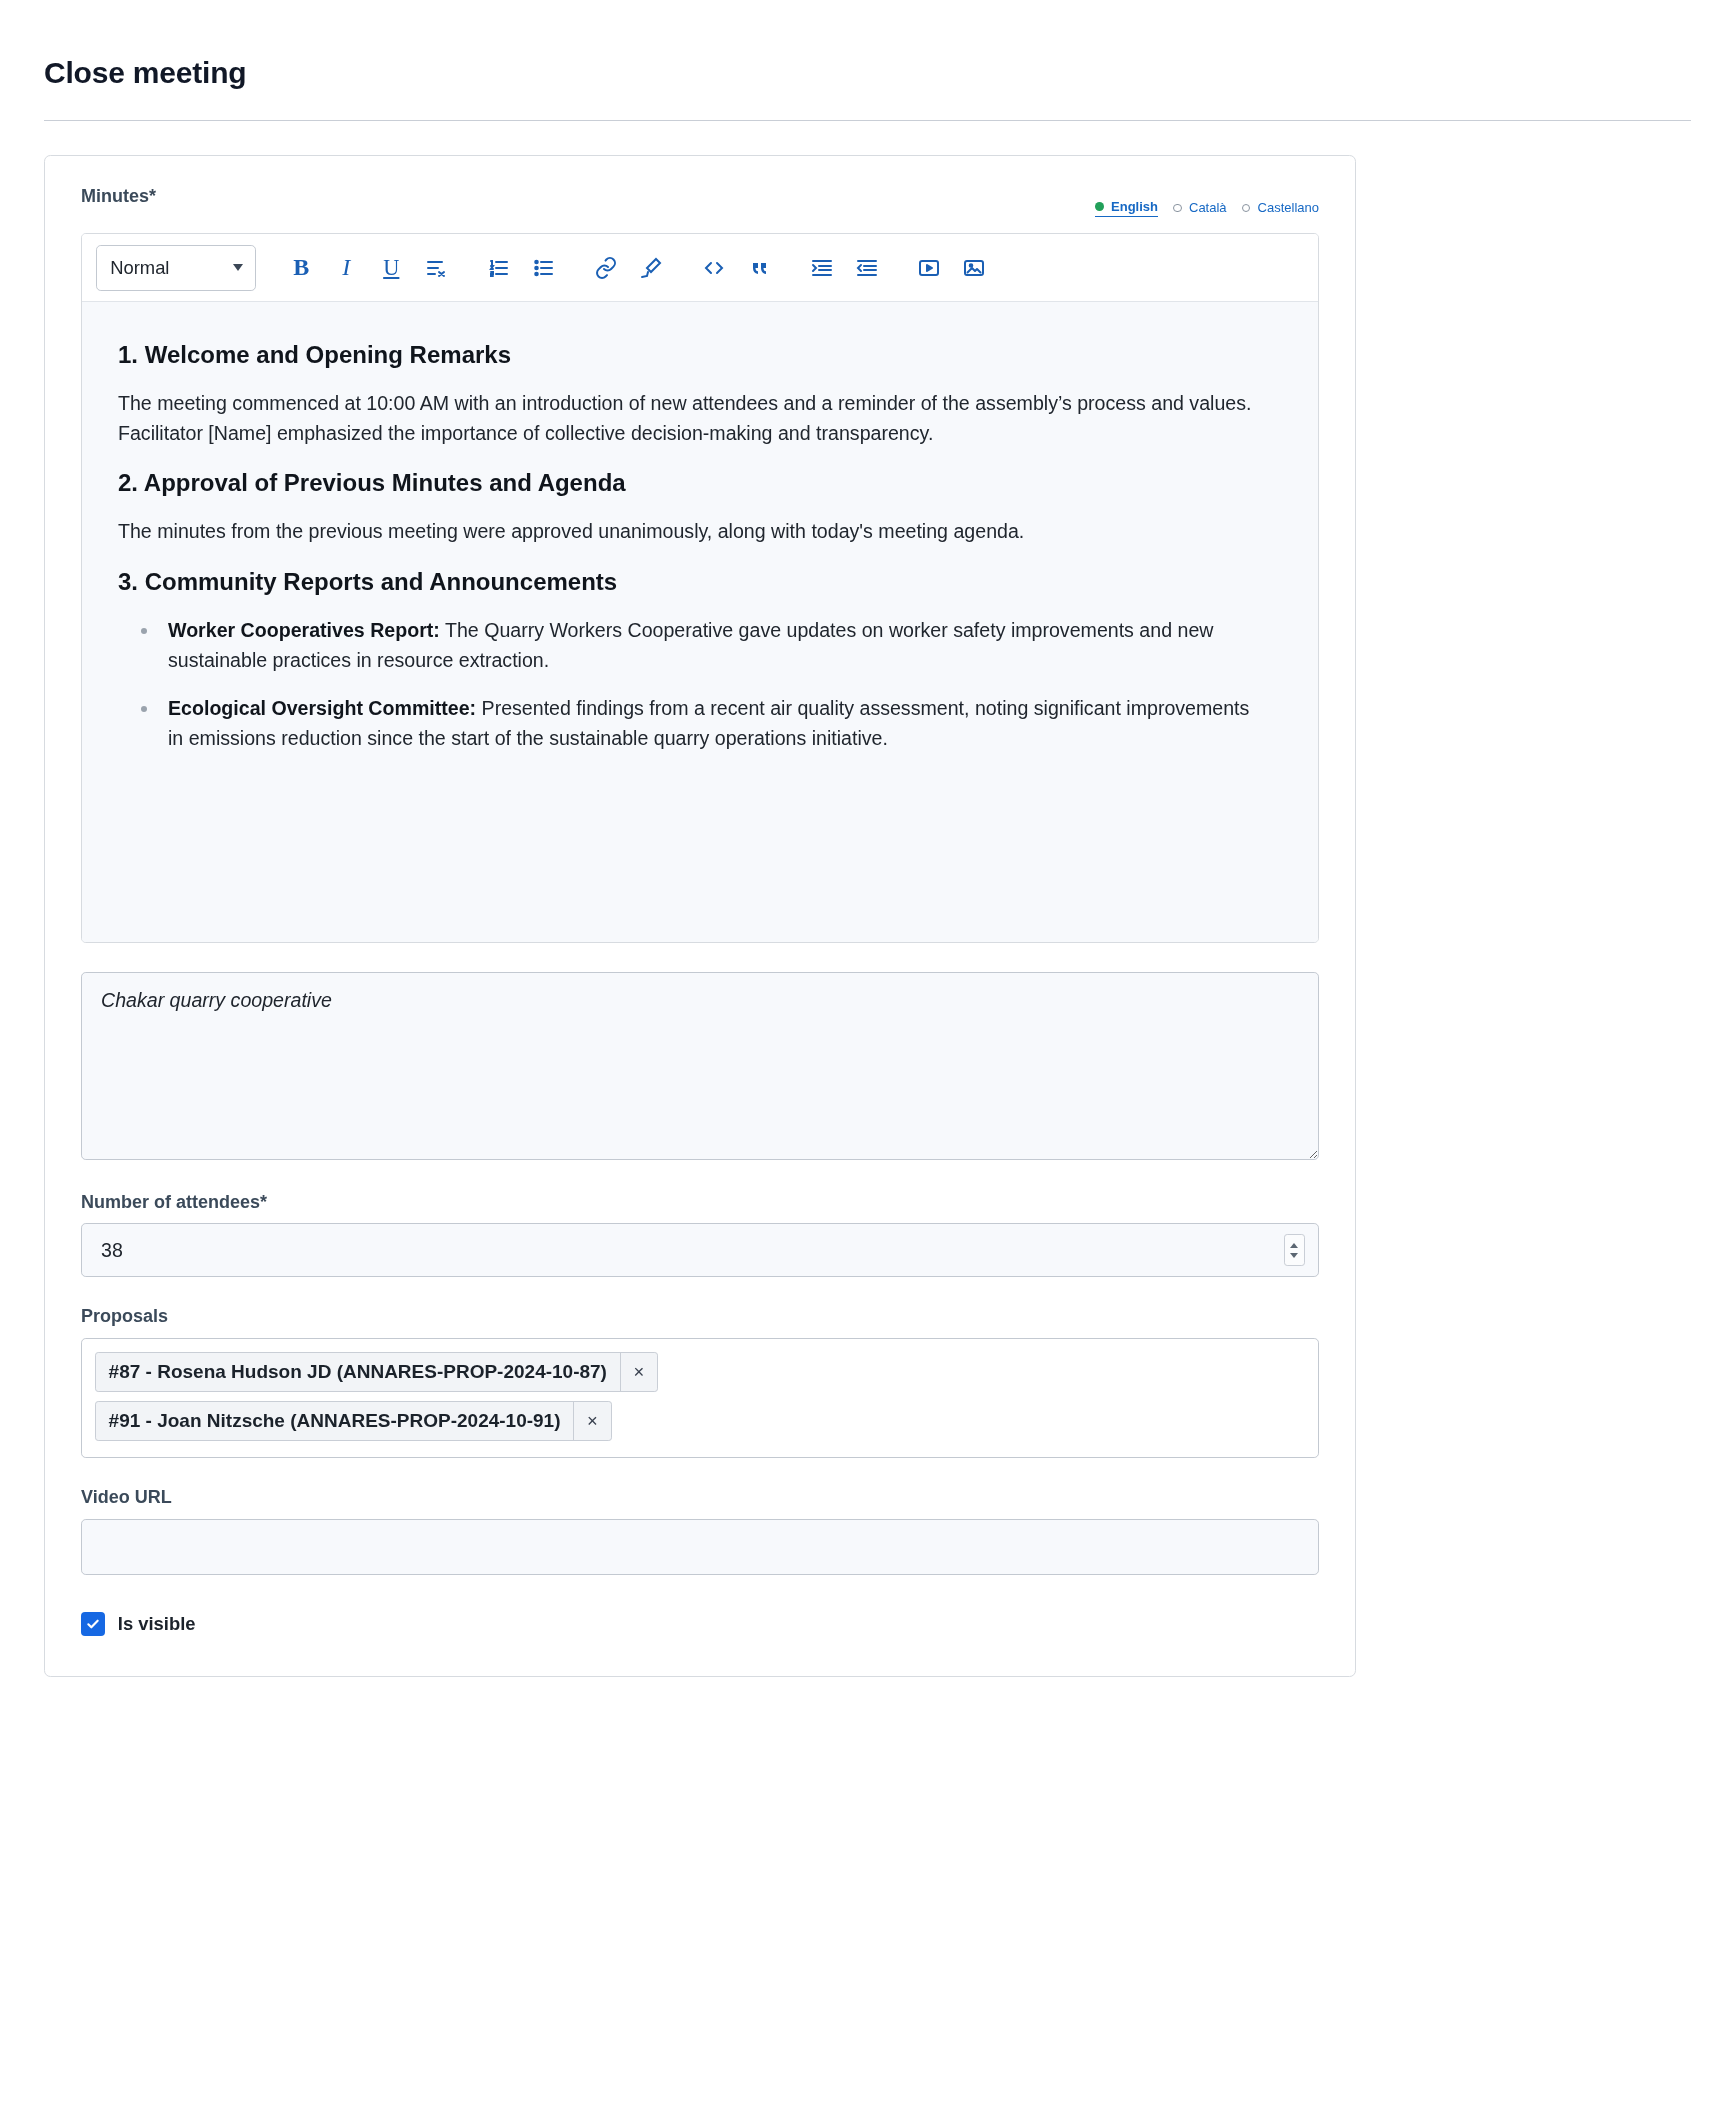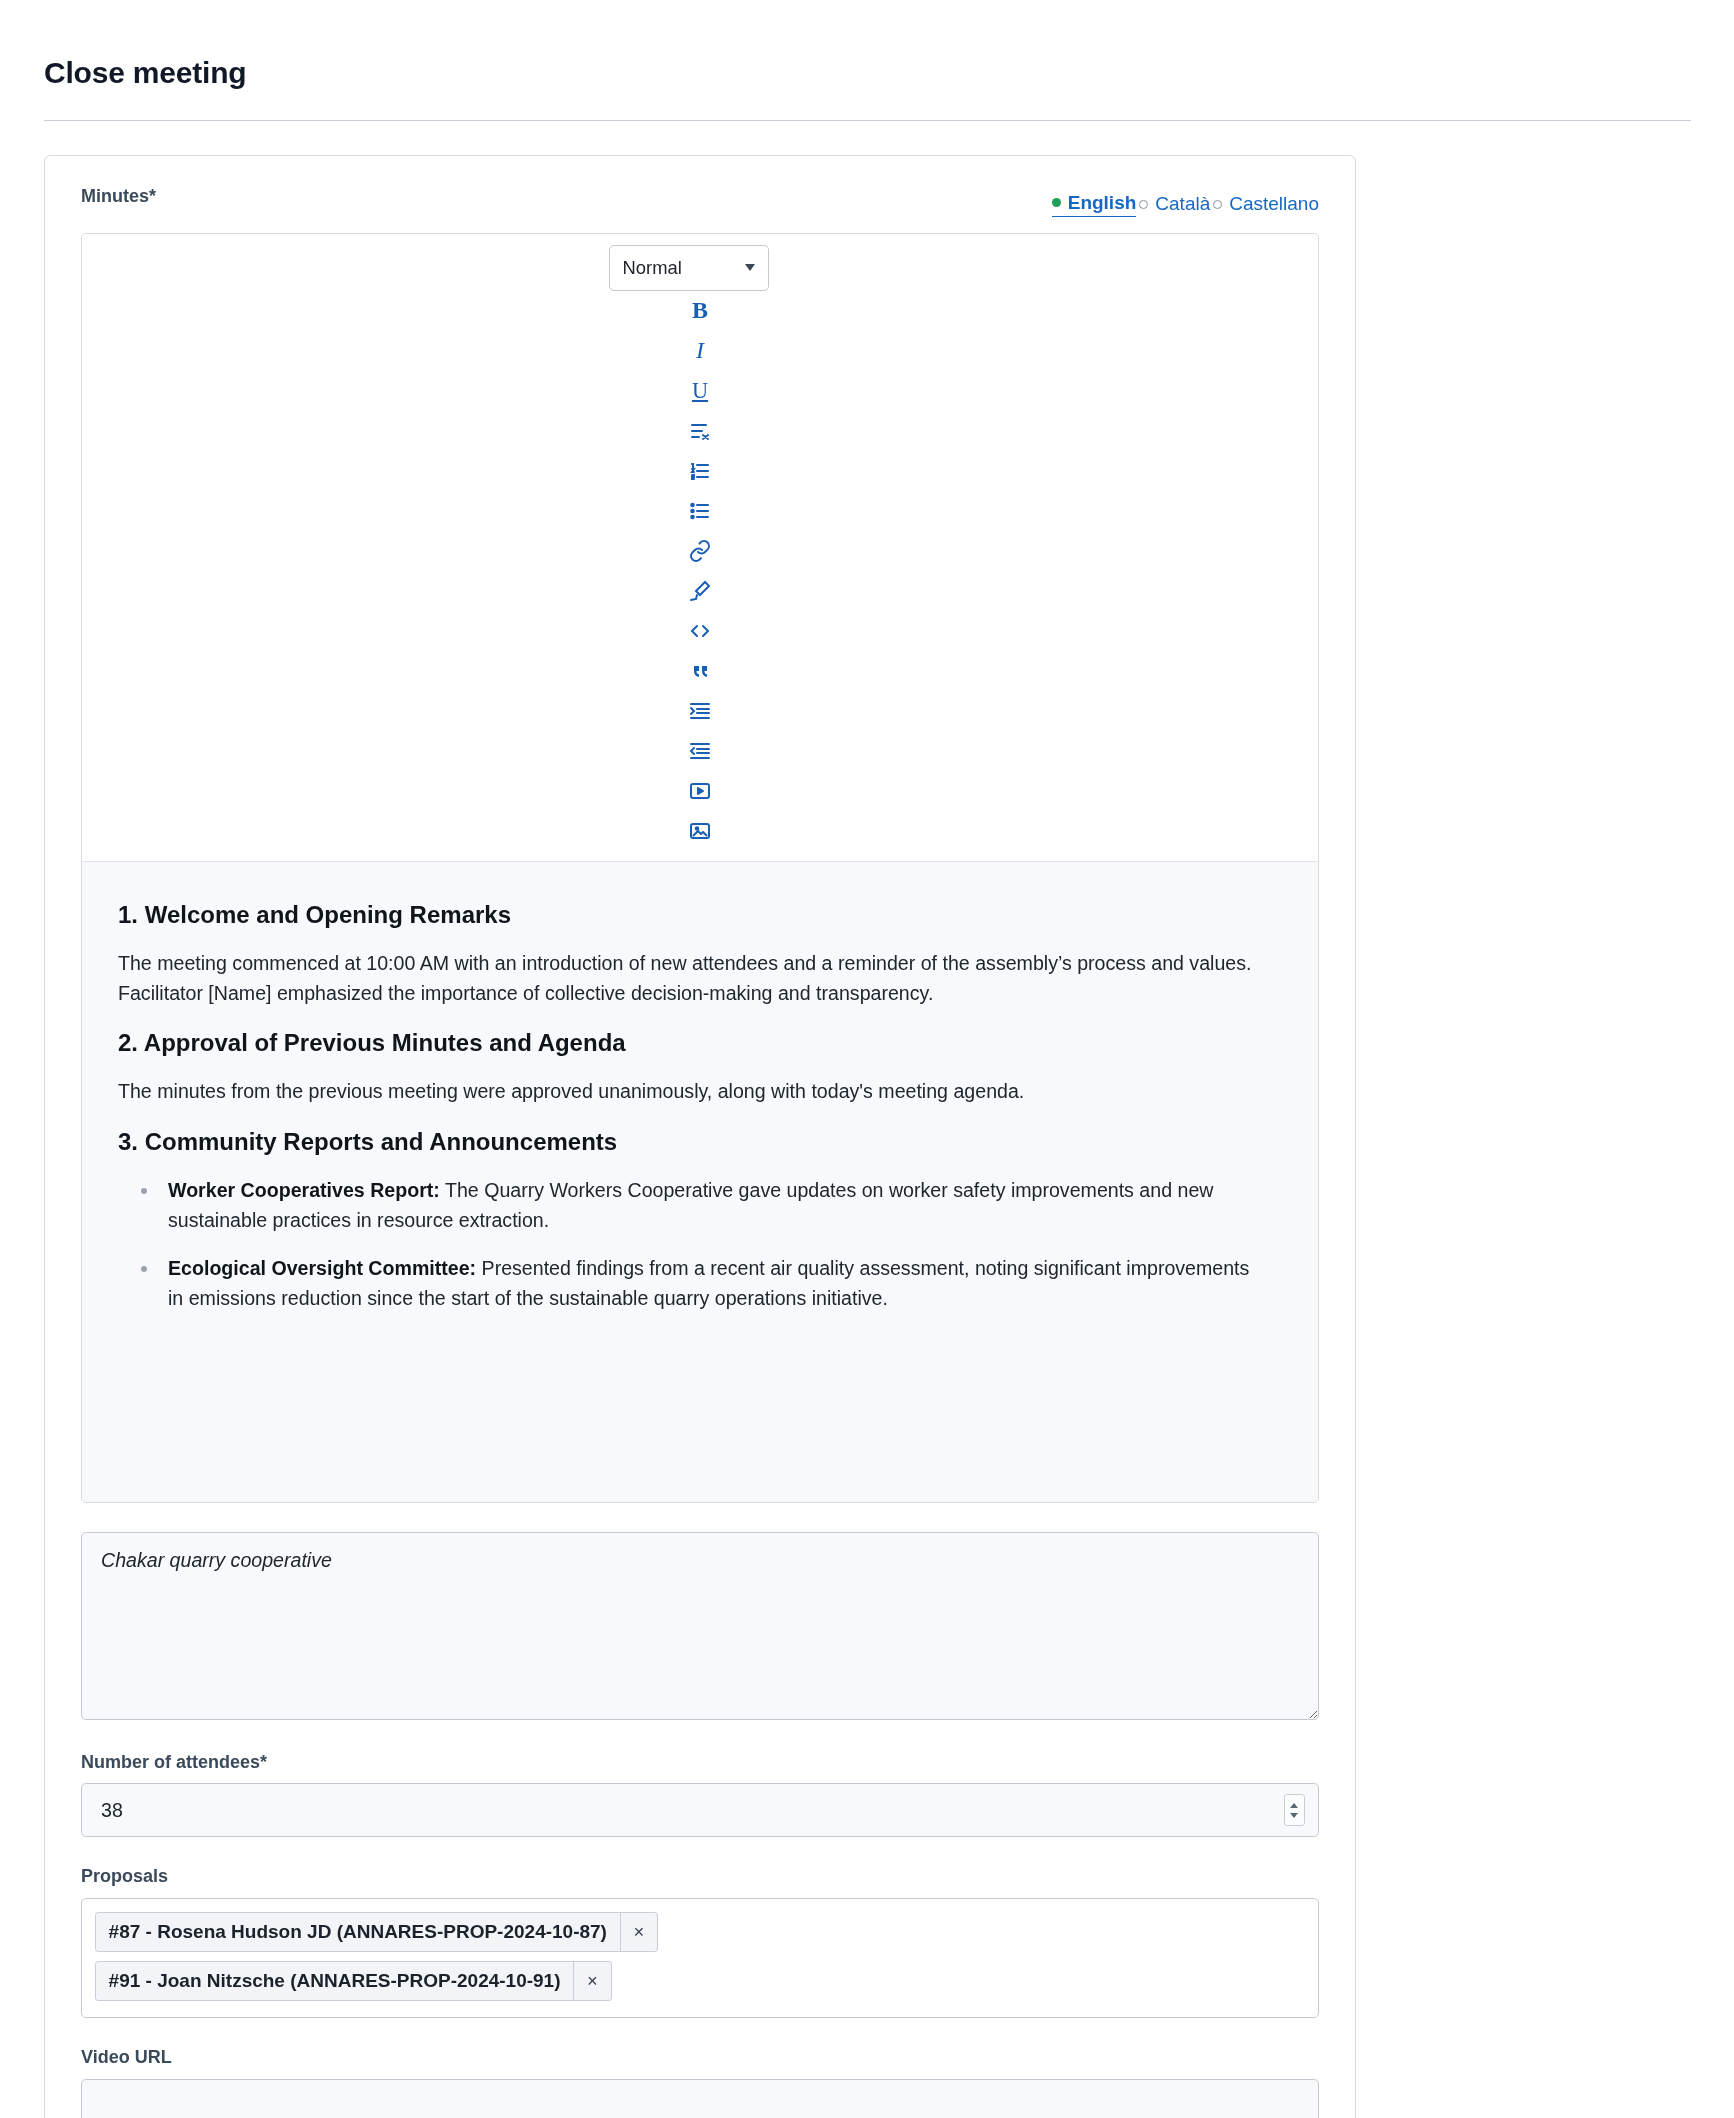--- a/index.html
+++ b/index.html
@@ -50,22 +50,22 @@
   .minutes-head {
     display: flex;
     align-items: flex-end;
     justify-content: space-between;
     margin-bottom: 16px;
     text-align: center;
   }
   .lang-tabs {
     display: flex;
     align-items: center;
-    gap: 3px;
-    font-size: 19px;
+    gap: 15px;
+    font-size: 13px;
   }
   .lang {
     display: flex;
     align-items: center;
     gap: 7.2px;
     color: #1668c4;
     cursor: pointer;
   }
   .lang.active {
     font-weight: bold;
@@ -87,21 +87,20 @@
     overflow: hidden;
     background: #f7f9fc;
   }
   .toolbar {
     display: flex;
     align-items: center;
     gap: 0;
     background: #ffffff;
     border-bottom: 0.8px solid #e1e5ea;
     padding: 10.4px 14.4px;
-    flex-direction: column;
   }
   .style-select {
     display: flex;
     align-items: center;
     justify-content: space-between;
     width: 160px;
     height: 46px;
     border: 0.8px solid #c3c9d1;
     border-radius: 4.8px;
     padding: 0 12.8px;

